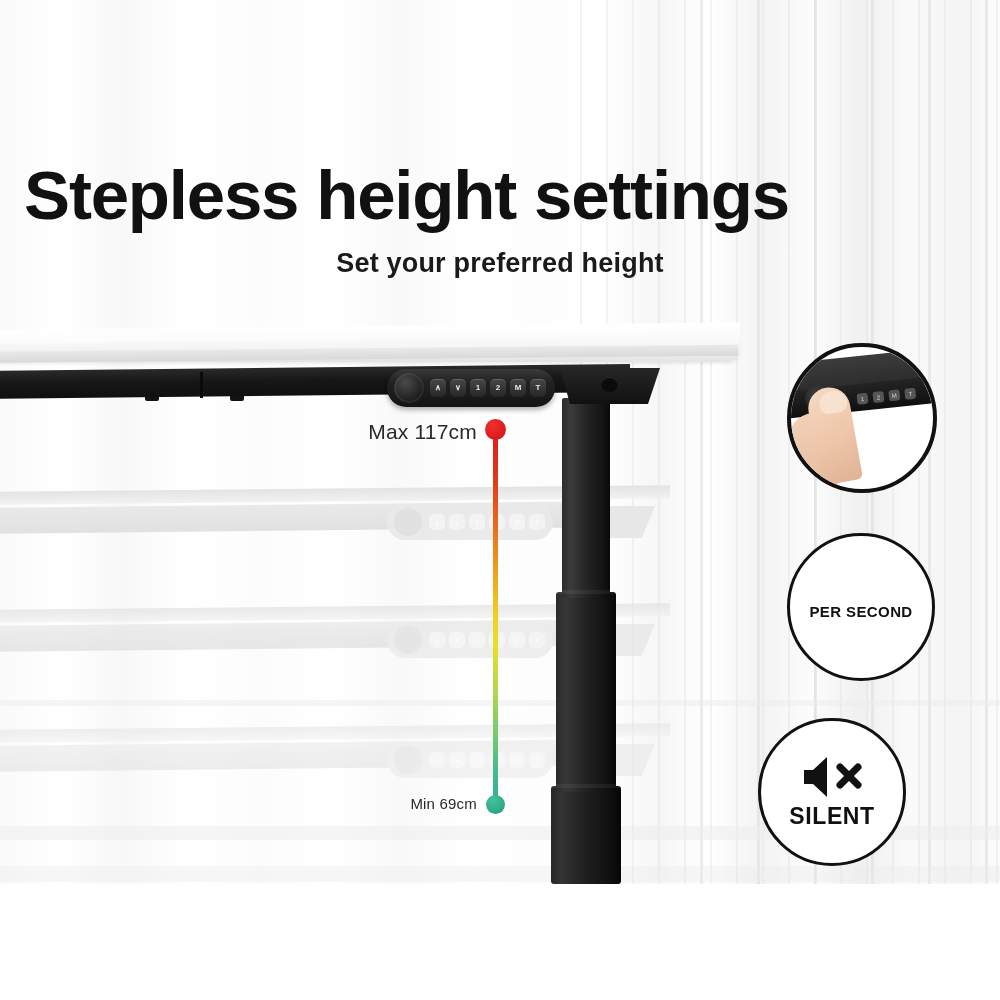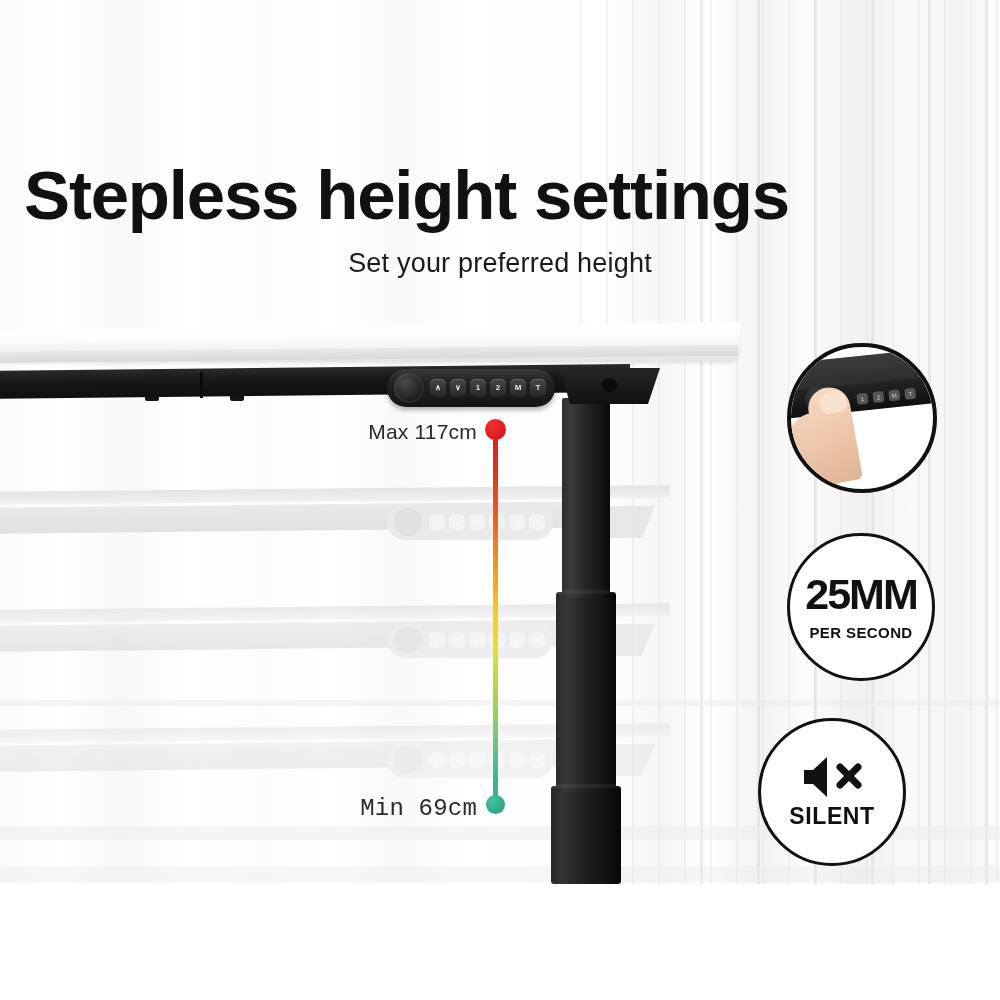--- a/index.html
+++ b/index.html
@@ -45,21 +45,21 @@
   }
 
   
   .headline{
     position:absolute;left:0;top:156px;width:813px;text-align:center;
     font-size:69px;font-weight:700;color:#111;letter-spacing:-1.2px;
     font-family:"Liberation Sans", sans-serif;
   }
   .subhead{
     position:absolute;left:0;top:248px;width:1000px;text-align:center;
-    font-size:27px;font-weight:400;color:#1a1a1a;letter-spacing:.2px;
+    font-size:27px;font-weight:700;color:#1a1a1a;letter-spacing:.2px;
   }
 
   
   .desk-wrap{position:absolute;left:0;top:0;width:1000px;height:884px;}
 
   .desktop{
     position:absolute;left:-30px;top:332px;width:770px;height:30px;
     background:linear-gradient(180deg,#fdfdfd 0%,#f4f4f4 55%,#e3e3e3 100%);
     border-radius:2px 10px 12px 3px;
     box-shadow:0 2px 3px rgba(0,0,0,.07);
@@ -191,21 +191,21 @@
   .dot-min{
     position:absolute;left:486px;top:795px;width:19px;height:19px;border-radius:50%;
     background:radial-gradient(circle at 36% 30%,#45c2a0,#239b78);
   }
   .label-max{
     position:absolute;left:355px;top:420px;width:122px;text-align:right;
     font-size:21px;color:#2a2a2a;letter-spacing:.2px;
   }
   .label-min{
     position:absolute;left:355px;top:795px;width:122px;text-align:right;
-    font-size:24px;color:#2a2a2a;letter-spacing:.2px;font-family:Liberation Mono, monospace;
+    font-size:15px;color:#2a2a2a;letter-spacing:.2px;
   }
 
   
   .badge{
     position:absolute;width:142px;height:142px;border-radius:50%;
     border:3px solid #111;background:#fff;overflow:hidden;
     display:flex;flex-direction:column;align-items:center;justify-content:center;
   }
   #badge-photo{left:787px;top:343px;border-width:4px;}
   #badge-speed{left:787px;top:533px;}
@@ -362,21 +362,20 @@
         <span class="ph-btn">2</span>
         <span class="ph-btn">M</span>
         <span class="ph-btn">T</span>
       </div>
       <div class="ph-finger2"></div>
       <div class="ph-finger"></div>
       <div class="ph-nail"></div>
     </div>
 
     <div class="badge" id="badge-speed">
-      <div class="speed-big">25MM</div>
       <div class="speed-small">PER SECOND</div>
     </div>
 
     <div class="badge" id="badge-silent">
       <div class="spk">
         <svg width="64" height="44" viewBox="0 0 64 44" aria-hidden="true">
           <path d="M4 15 h9 L27 2 v40 L13 29 H4 Z" fill="#111"></path>
           <g stroke="#111" stroke-width="7" stroke-linecap="round">
             <line x1="40" y1="12" x2="58" y2="30"></line>
             <line x1="58" y1="12" x2="40" y2="30"></line>

